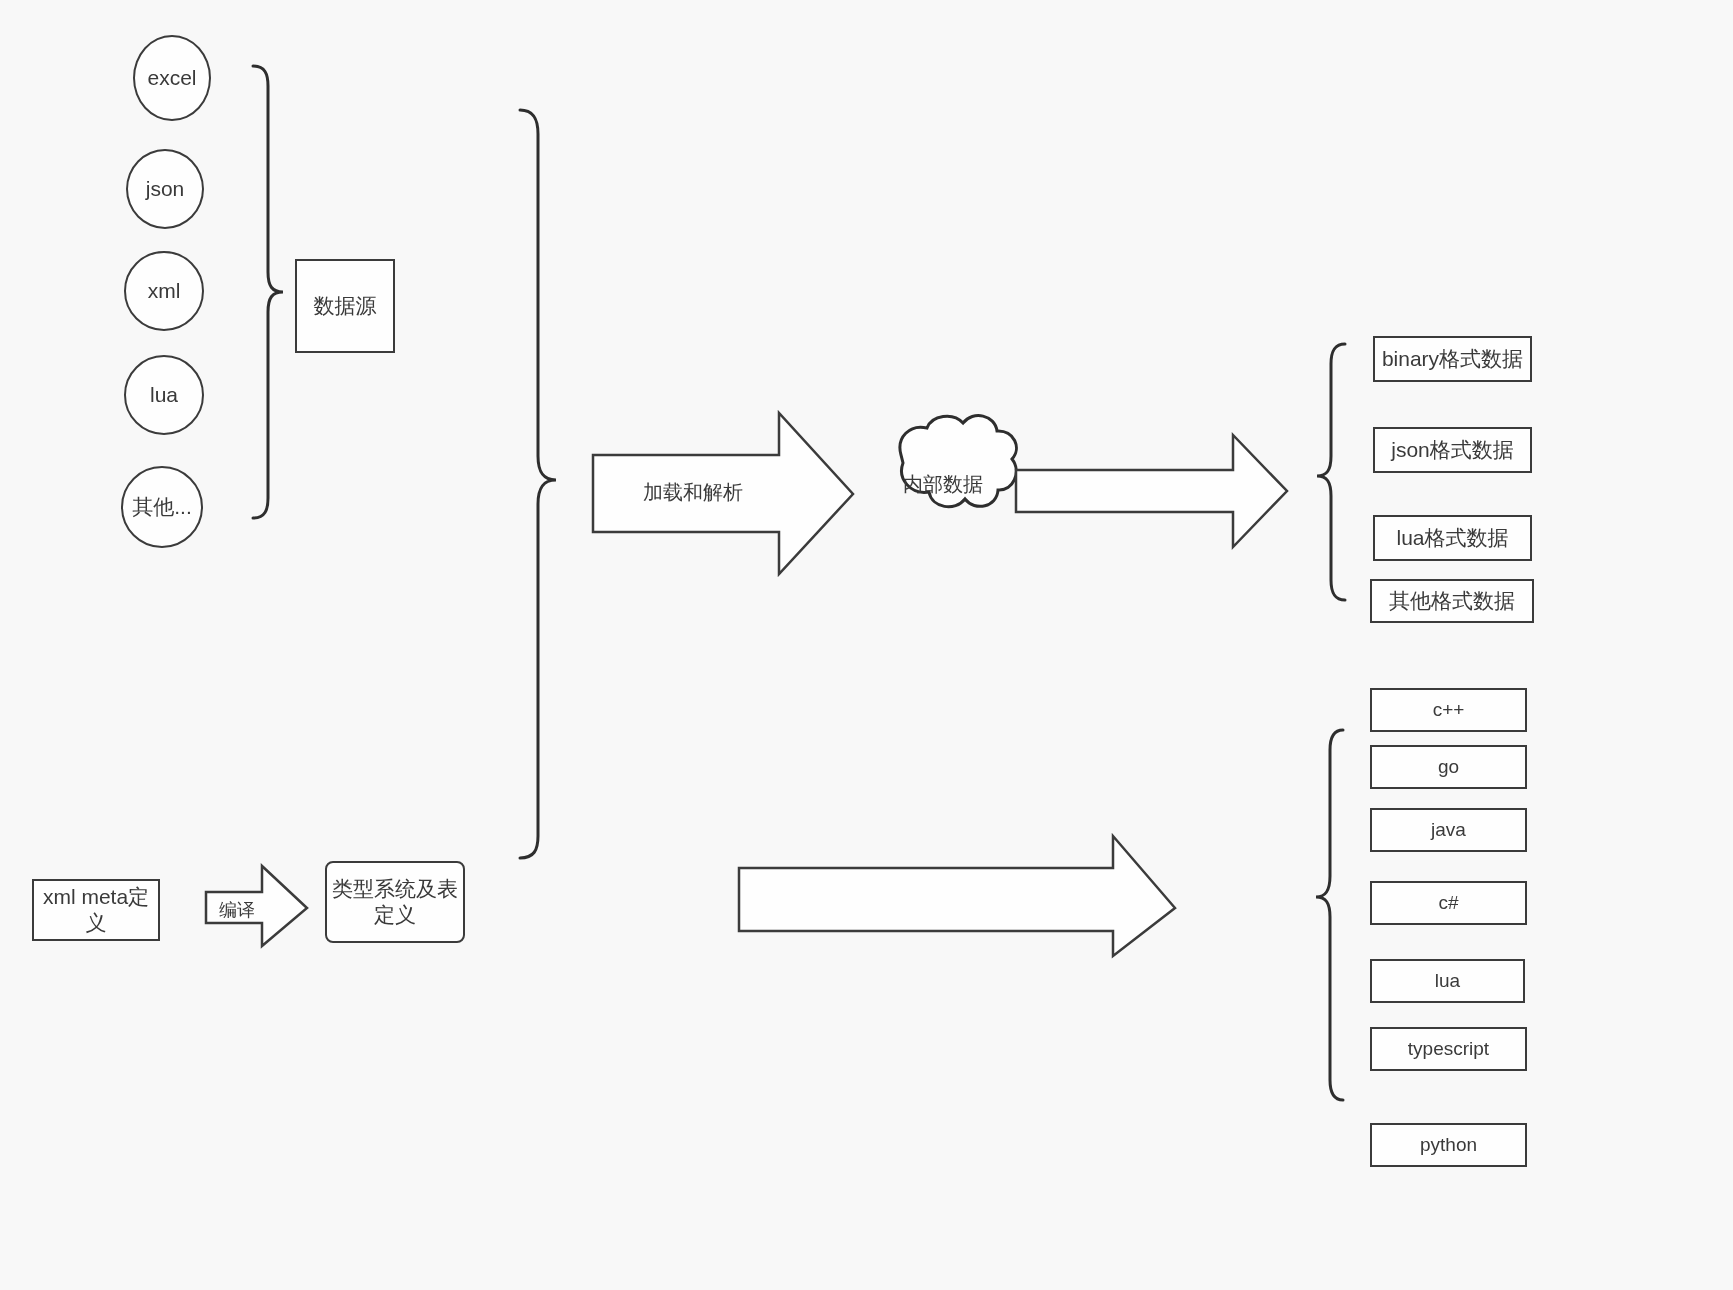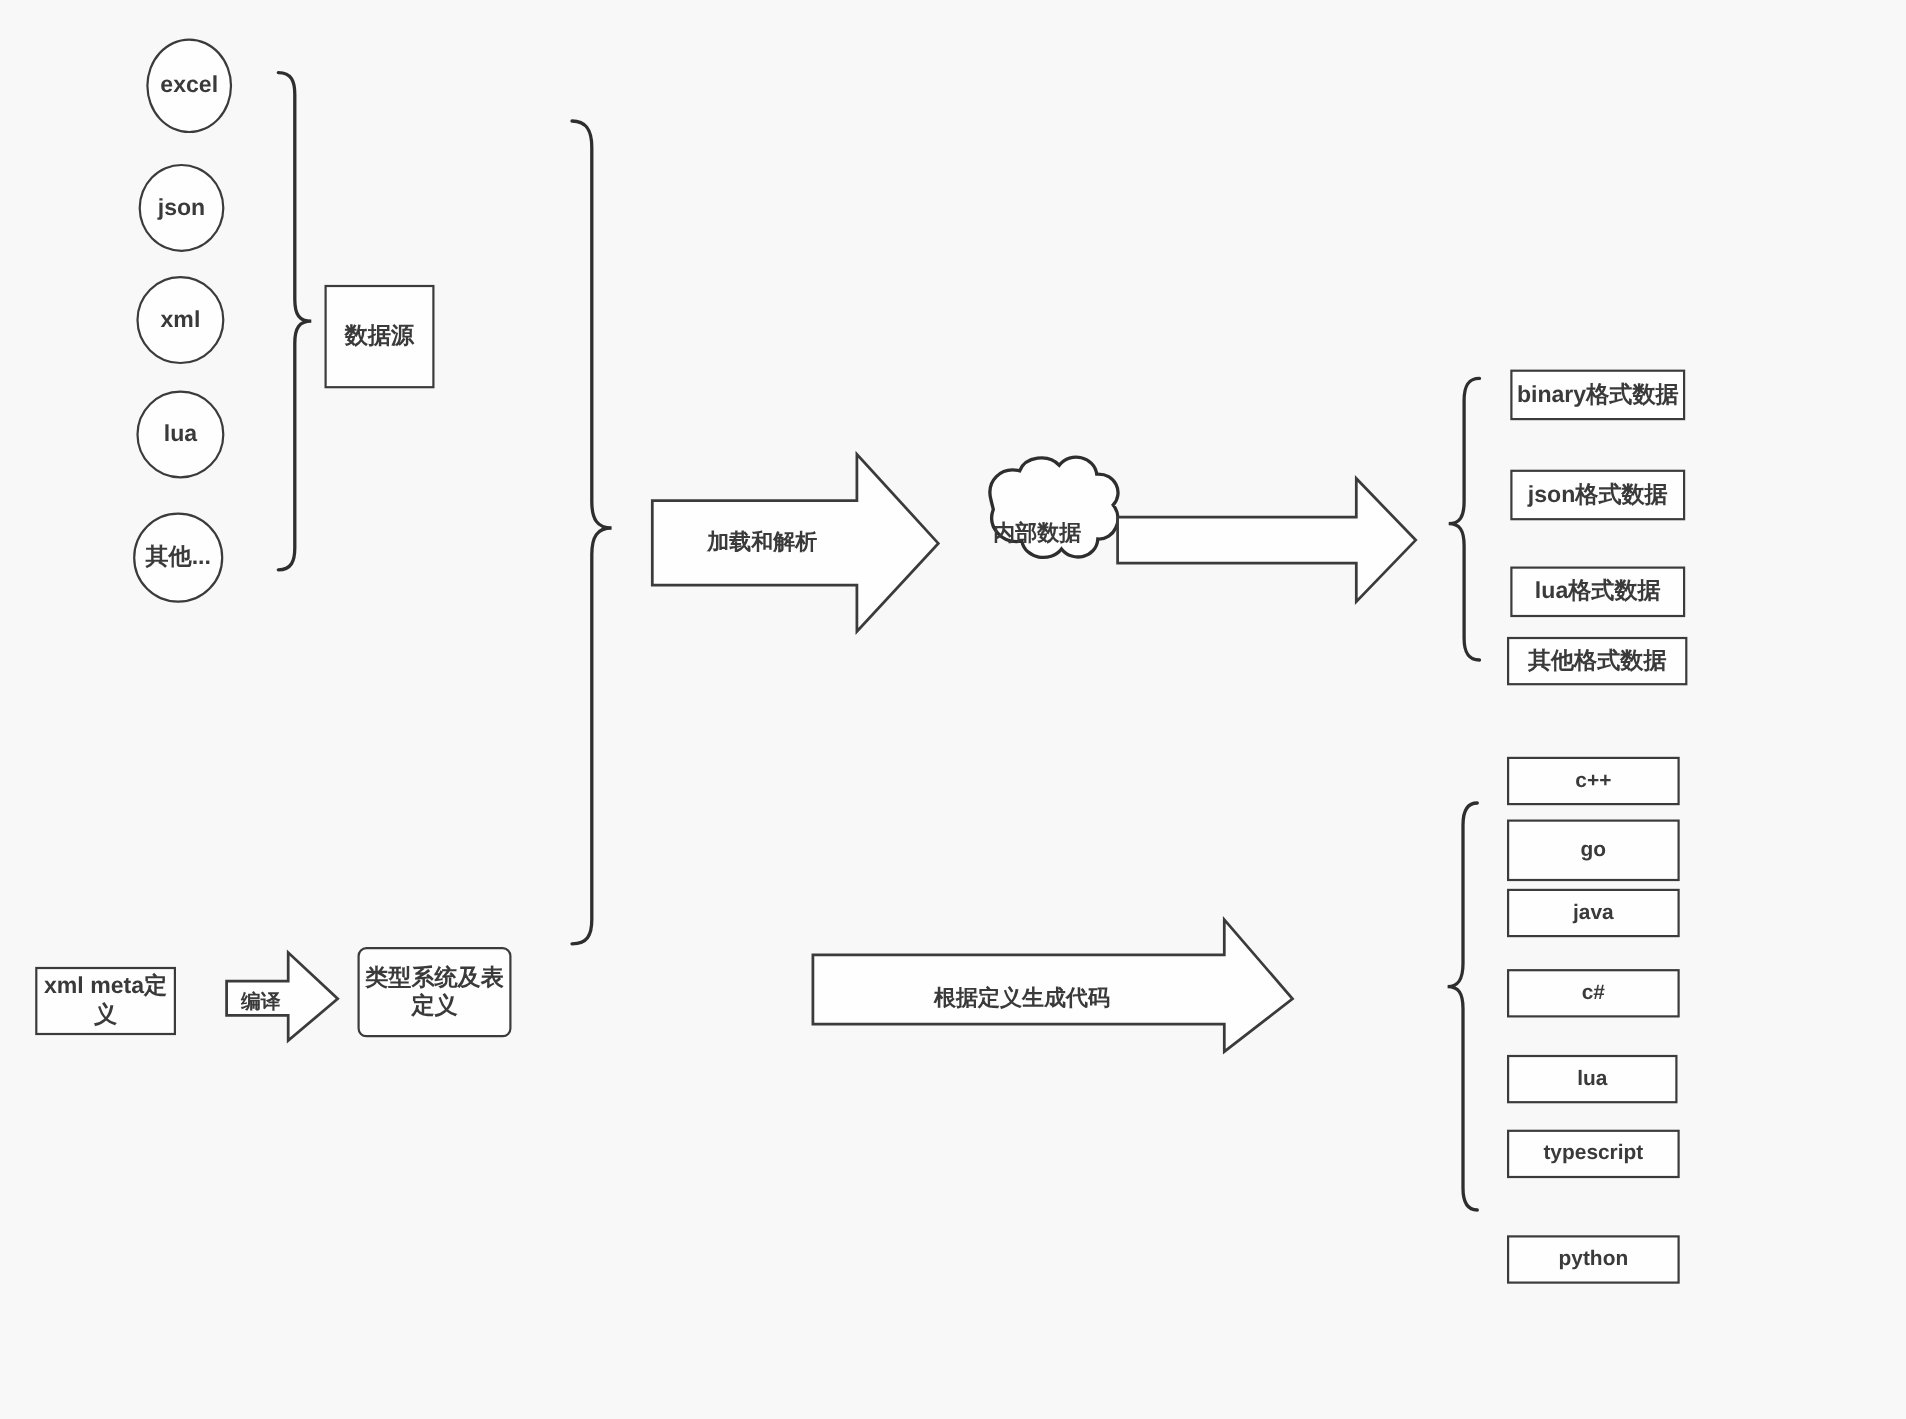--- a/index.html
+++ b/index.html
@@ -7,21 +7,20 @@
     padding: 0;
     background: #f8f8f8;
   }
   #canvas {
     position: relative;
     width: 1733px;
     height: 1290px;
     background: #f8f8f8;
     font-family: "Liberation Sans", "DejaVu Sans", sans-serif;
     overflow: hidden;
-    font-weight: bold;
   }
   .node {
     position: absolute;
     box-sizing: border-box;
     display: flex;
     align-items: center;
     justify-content: center;
     text-align: center;
     background: #fefefe;
     border: 2px solid #3b3b3b;
@@ -147,23 +146,20 @@
 
   <div class="arrow-label" style="left:593px; top:470px; width:200px; height:44px;">
     <span>加载和解析</span>
   </div>
 
   <div class="arrow-label" style="left:888px; top:464px; width:110px; height:40px;">
     <span>内部数据</span>
   </div>
 
 
-  <div class="arrow-label" style="left:739px; top:886px; width:380px; height:42px;">
-    <span>根据定义生成代码</span>
-  </div>
 
   <div class="arrow-label" style="left:206px; top:895px; width:62px; height:30px; font-size:18px;">
     <span>编译</span>
   </div>
 
   <div class="node rect" style="left:1373px; top:336px; width:159px; height:46px;">
     <span>binary格式数据</span>
   </div>
   <div class="node rect" style="left:1373px; top:427px; width:159px; height:46px;">
     <span>json格式数据</span>
@@ -179,21 +175,21 @@
     <span>xml meta定义</span>
   </div>
 
   <div class="node rect rounded" style="left:325px; top:861px; width:140px; height:82px;">
     <span>类型系统及表定义</span>
   </div>
 
   <div class="node smallrect" style="left:1370px; top:688px; width:157px; height:44px;">
     <span>c++</span>
   </div>
-  <div class="node smallrect" style="left:1370px; top:745px; width:157px; height:56px;">
+  <div class="node smallrect" style="left:1370px; top:745px; width:157px; height:44px;">
     <span>go</span>
   </div>
   <div class="node smallrect" style="left:1370px; top:808px; width:157px; height:44px;">
     <span>java</span>
   </div>
   <div class="node smallrect" style="left:1370px; top:881px; width:157px; height:44px;">
     <span>c#</span>
   </div>
   <div class="node smallrect" style="left:1370px; top:959px; width:155px; height:44px;">
     <span>lua</span>

